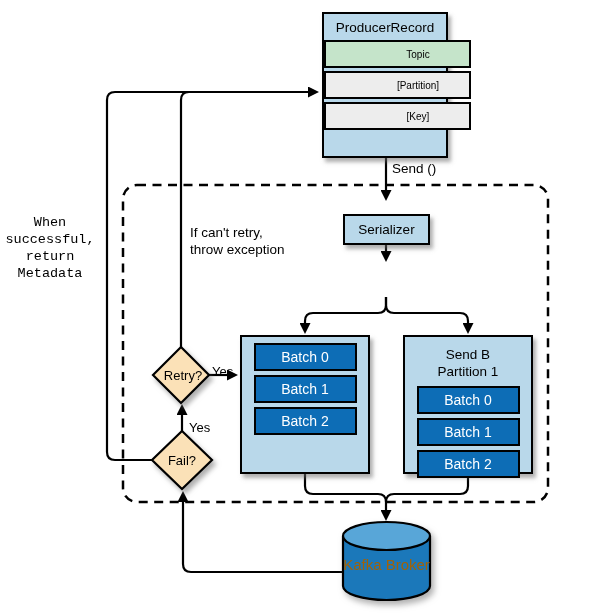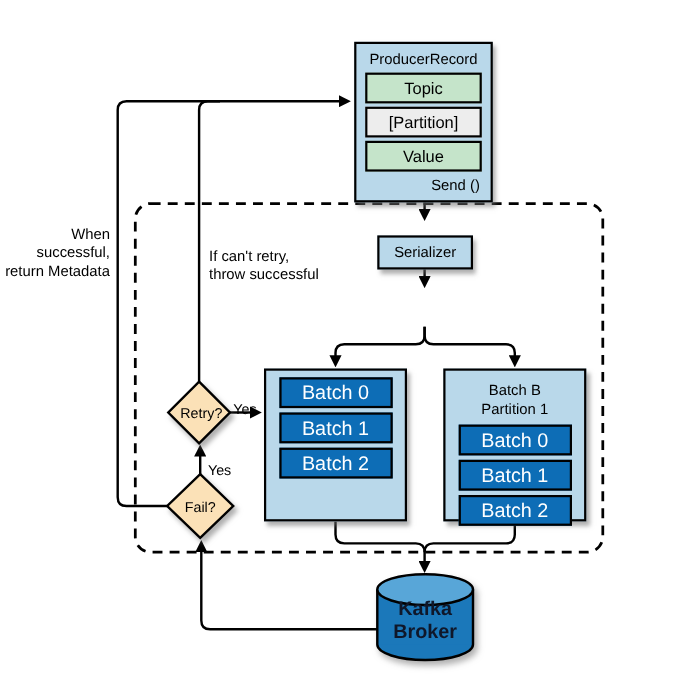--- a/index.html
+++ b/index.html
@@ -19,31 +19,31 @@
   .cyl-outline{fill:none;stroke:var(--line);stroke-width:2.2;}
   .cyl-shadow{filter:drop-shadow(3px 4px 3px rgba(110,110,110,.55));}
 
   .abs{position:absolute;z-index:2;box-sizing:border-box;}
   .box{background:var(--box-blue);border:2px solid #000;
        box-shadow:3px 4px 4px rgba(110,110,110,.55);}
   .ctr{display:flex;align-items:center;justify-content:center;text-align:center;}
   .lbl{font-size:13.5px;line-height:16px;}
   .pr-title{height:26px;font-size:13.5px;}
   .pr-row{width:102px;height:24px;margin:0 auto 3px auto;border:2px solid #000;
-          font-size:15px;display:flex;align-items:center;justify-content:center;}
+          font-size:10px;display:flex;align-items:center;justify-content:center;padding-left:41px;}
   .pr-green{background:var(--row-green);}
   .pr-gray{background:var(--row-gray);}
   .topic-hdr{margin-top:9px;font-size:13.5px;line-height:17px;text-align:center;}
   .batch{width:99px;height:24px;margin:0 auto 4px auto;border:2px solid #000;
-         background:var(--batch-blue);color:#fff;font-size:18px;
+         background:var(--batch-blue);color:#fff;font-size:14px;
          display:flex;align-items:center;justify-content:center;}
   .note{font-size:13.5px;line-height:17px;}
   .yes{font-size:13px;margin-top:12px;}
   .dlabel{font-size:13px;}
-  .broker-label{color:#0f172a;font-size:18px;font-weight:bold;}
+  .broker-label{color:#a16207;font-size:15px;}
 </style>
 </head>
 <body>
 
 <div id="canvas" style="--box-blue: #b9d8ea; --batch-blue: #0d6db6; --row-green: #c5e4ca; --row-gray: #ededed; --diamond-tan: #fbe1b7; --broker-body: #1b78ba; --broker-top: #58a6d8; --line: #000000;">
 
   <svg id="wires" width="612" height="614" viewBox="0 0 612 614">
     <defs>
       <marker id="ah" viewBox="0 0 11 11" refX="2" refY="5.5" markerWidth="11" markerHeight="11" markerUnits="userSpaceOnUse" orient="auto">
         <path d="M0,0 L11,5.5 L0,11 Z" fill="#000"></path>
@@ -76,61 +76,61 @@
     <polygon class="diamond" points="182,431 212,460 182,489 152,460"></polygon>
 
     <g class="cyl-shadow">
       <ellipse class="cyl-body" cx="386.5" cy="586" rx="43.5" ry="14"></ellipse>
       <rect class="cyl-body" x="343" y="536" width="87" height="50"></rect>
       <path class="cyl-outline" d="M343,536 L343,586 A43.5,14 0 0 0 430,586 L430,536"></path>
       <ellipse class="cyl-top" cx="386.5" cy="536" rx="43.5" ry="14"></ellipse>
     </g>
   </svg>
 
-  <div class="abs box" style="left:322px;top:12px;width:126px;height:146px;margin-top:26px;">
+  <div class="abs box" style="left:322px;top:12px;width:126px;height:146px;">
     <div class="ctr pr-title">ProducerRecord</div>
     <div class="pr-row pr-green">Topic</div>
     <div class="pr-row pr-gray">[Partition]</div>
-    <div class="pr-row pr-green">Value</div>
+    <div class="pr-row pr-gray">[Key]</div>
   </div>
 
   <div class="abs lbl" style="left:392px;top:161px;">Send ()</div>
 
   <div class="abs box ctr lbl" style="left:343px;top:214px;width:87px;height:31px;">Serializer</div>
 
 
   <div class="abs box" style="left:240px;top:335px;width:130px;height:139px;">
     <div style="margin-top:6px;">
       <div class="batch">Batch 0</div>
       <div class="batch">Batch 1</div>
       <div class="batch">Batch 2</div>
     </div>
   </div>
 
   <div class="abs box" style="left:403px;top:335px;width:130px;height:139px;">
     <div class="topic-hdr">
-      <div>Batch B</div>
+      <div>Send B</div>
       <div>Partition 1</div>
     </div>
     <div style="margin-top:6px;">
       <div class="batch">Batch 0</div>
       <div class="batch">Batch 1</div>
       <div class="batch">Batch 2</div>
     </div>
   </div>
 
   <div class="abs ctr dlabel" style="left:155px;top:364px;width:56px;height:22px;">Retry?</div>
   <div class="abs ctr dlabel" style="left:152px;top:449px;width:60px;height:22px;">Fail?</div>
   <div class="abs yes" style="left:212px;top:352px;">Yes</div>
   <div class="abs yes" style="left:189px;top:408px;">Yes</div>
 
-  <div class="abs note" style="left:0px;top:204px;width:100px;text-align:right;">
+  <div class="abs note" style="left:0px;top:214px;width:100px;text-align:center;font-family:Liberation Mono, monospace;">
     <div>When successful,</div>
     <div>return Metadata</div>
   </div>
   <div class="abs note" style="left:190px;top:224px;text-align:left;">
     <div>If can't retry,</div>
-    <div>throw successful</div>
+    <div>throw exception</div>
   </div>
 
   <div class="abs ctr broker-label" style="left:343px;top:552px;width:87px;height:24px;">Kafka Broker</div>
 
 </div>
 
 </body></html>

